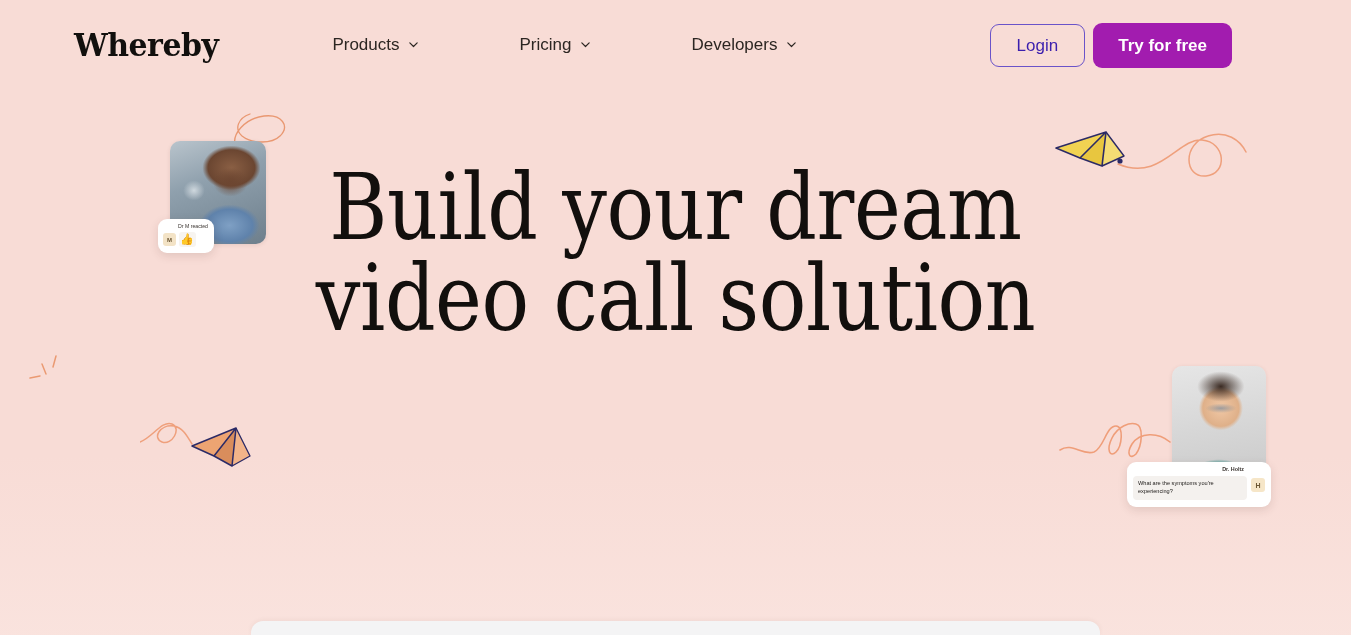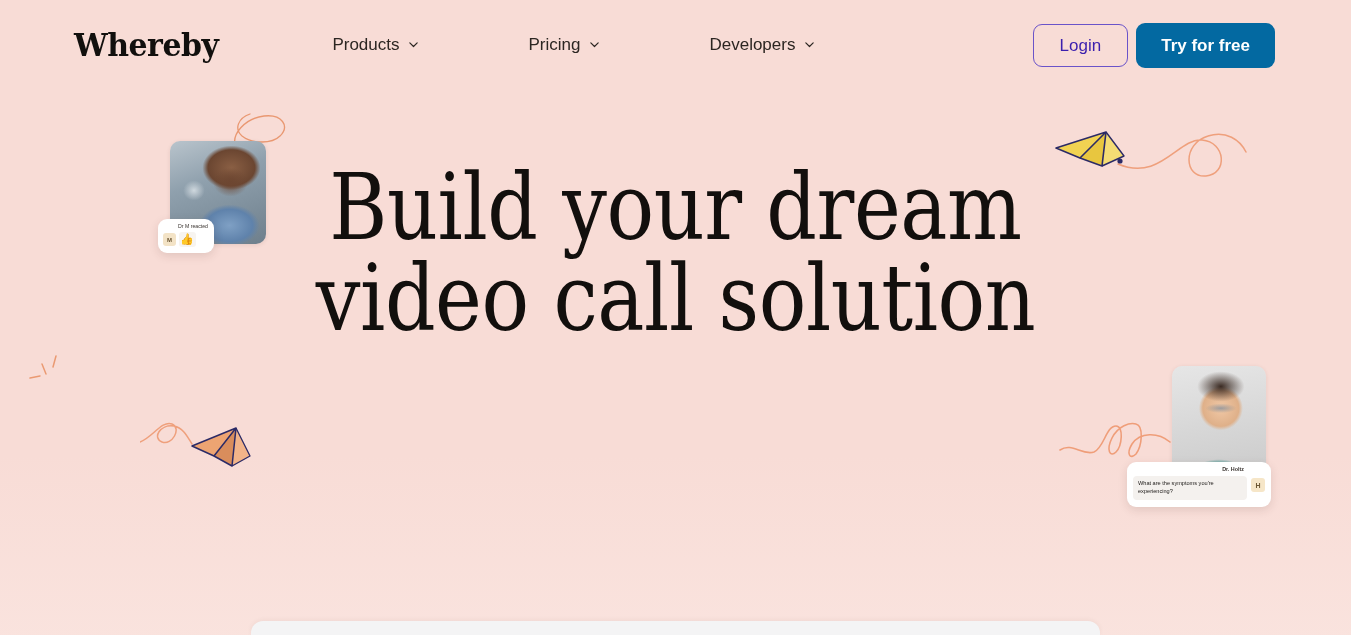--- a/index.html
+++ b/index.html
@@ -36,38 +36,38 @@
     z-index: 0;
   }
 
   
   .header {
     position: relative;
     z-index: 20;
     height: 90px;
     display: flex;
     align-items: center;
-    padding: 0 76px 0 74px;
+    padding: 0 119px 0 74px;
   }
 
   .logo {
     font-family: "DejaVu Serif", "Liberation Serif", serif;
     font-weight: 700;
     font-size: 30px;
     letter-spacing: -0.5px;
     color: #12100e;
     white-space: nowrap;
     transform: scaleY(1.04);
   }
 
   .nav {
     display: flex;
     align-items: center;
     margin-left: 92px;
-    gap: 17px;
+    gap: 8px;
   }
 
   .nav-item {
     display: flex;
     align-items: center;
     gap: 9px;
     padding: 10px 22px;
     margin-right: 48px;
     cursor: pointer;
     color: #2c2622;
@@ -101,21 +101,21 @@
     padding: 12px 26px;
     cursor: pointer;
     font-family: "Liberation Sans", sans-serif;
     line-height: 1;
   }
 
   .btn-try {
     font-size: 17px;
     font-weight: 700;
     color: #ffffff;
-    background: #0369a1;
+    background: #a21caf;
     border: none;
     border-radius: 9px;
     padding: 14px 25px;
     cursor: pointer;
     font-family: "Liberation Sans", sans-serif;
     line-height: 1;
   }
 
   
   .hero {

